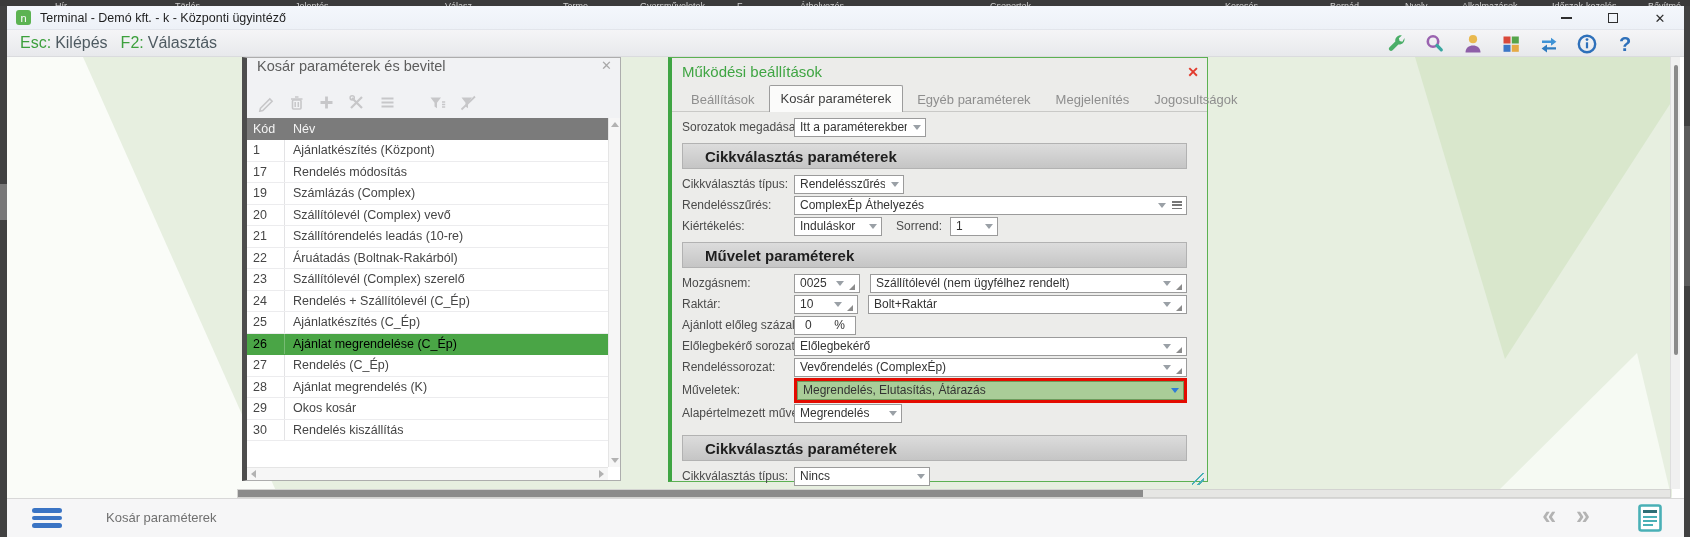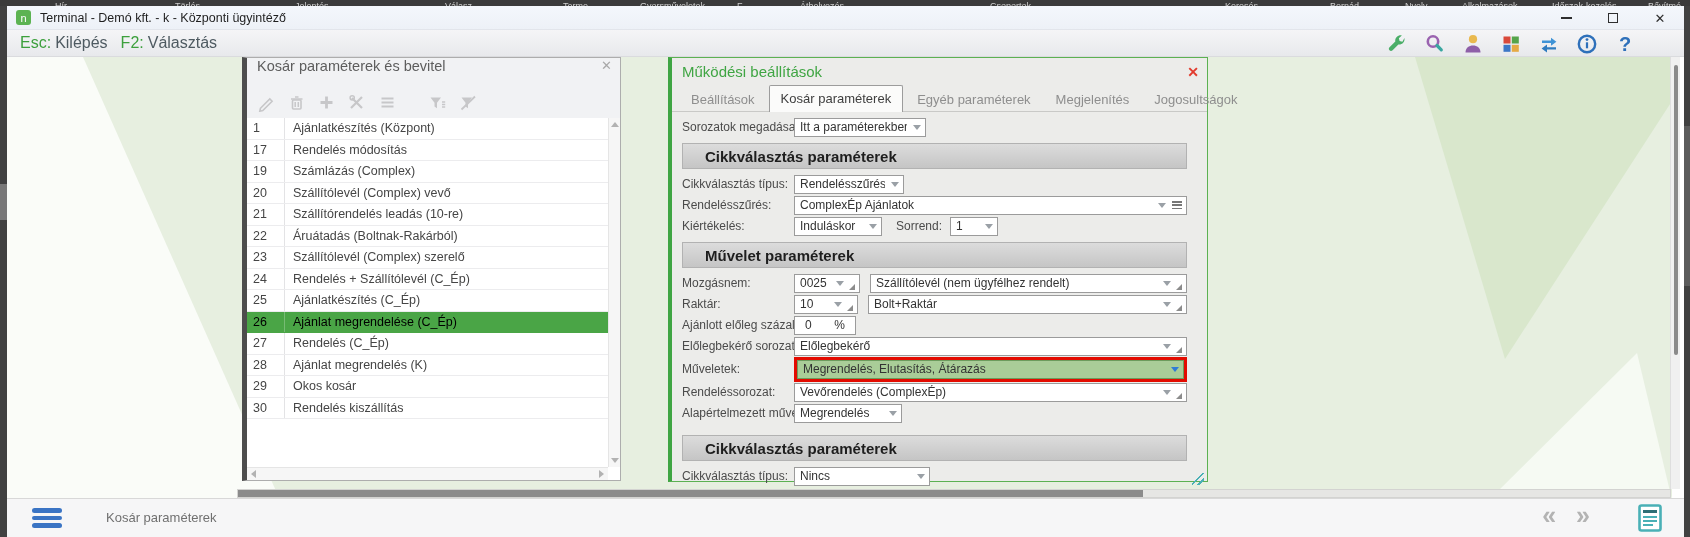--- a/index.html
+++ b/index.html
@@ -252,20 +252,24 @@
           <path d="M15 9h3.2M15 11.5h3.2M15 14h3.2" stroke="#c7c7c9" stroke-width="1.4"></path>
         </svg>
       </span>
     <span class="tbi">
         <svg width="20" height="19" viewBox="0 0 20 19">
           <path d="M3.5 4.5h10.5l-4 5.2v5.5l-2.5-1.6V9.7z" fill="#c7c7c9"></path>
           <path d="M3.5 16.5 17 3.5" stroke="#c7c7c9" stroke-width="1.8"></path>
         </svg>
       </span>
   </div>
+  <div class="lp-thead">
+    <span class="th-code">Kód</span>
+    <span class="th-name">Név</span>
+  </div>
   <div class="list-rows" id="list-rows">
       <div class="lrow">
         <span class="ck">1</span>
         <span class="cn">Ajánlatkészítés (Központ)</span>
       </div>
       <div class="lrow">
         <span class="ck">17</span>
         <span class="cn">Rendelés módosítás</span>
       </div>
       <div class="lrow">
@@ -354,21 +358,21 @@
     <div class="frow">
       <span class="flabel">Cikkválasztás típus:</span>
       <span class="dd" style="width:110px">
         <span class="t">Rendelésszűrés</span>
           <span class="caret"></span>
       </span>
     </div>
     <div class="frow">
       <span class="flabel">Rendelésszűrés:</span>
       <span class="dd grow">
-        <span class="t">ComplexÉp Ajánlatok</span>
+        <span class="t">ComplexÉp Áthelyezés</span>
           <span class="caret"></span>
           <span class="eq"></span>
       </span>
     </div>
     <div class="frow">
       <span class="flabel">Kiértékelés:</span>
       <span class="dd" style="width:88px">
         <span class="t">Induláskor</span>
           <span class="caret"></span>
       </span>
@@ -415,33 +419,33 @@
       </span>
     </div>
     <div class="frow">
       <span class="flabel">Előlegbekérő sorozat:</span>
       <span class="dd grow">
         <span class="t">Előlegbekérő</span>
           <span class="caret"></span>
           <span class="corner"></span>
       </span>
     </div>
+    <div class="frow">
+      <span class="flabel">Rendeléssorozat:</span>
+      <span class="dd grow">
+        <span class="t">Vevőrendelés (ComplexÉp)</span>
+          <span class="caret"></span>
+          <span class="corner"></span>
+      </span>
+    </div>
     <div class="frow" style="height:24px">
       <span class="flabel">Műveletek:</span>
       <span class="dd grow hl">
         <span class="t">Megrendelés, Elutasítás, Átárazás</span>
           <span class="caret"></span>
-      </span>
-    </div>
-    <div class="frow">
-      <span class="flabel">Rendeléssorozat:</span>
-      <span class="dd grow">
-        <span class="t">Vevőrendelés (ComplexÉp)</span>
-          <span class="caret"></span>
-          <span class="corner"></span>
       </span>
     </div>
     <div class="frow">
       <span class="flabel">Alapértelmezett művelet:</span>
       <span class="dd" style="width:108px">
         <span class="t">Megrendelés</span>
           <span class="caret"></span>
       </span>
     </div>
 

